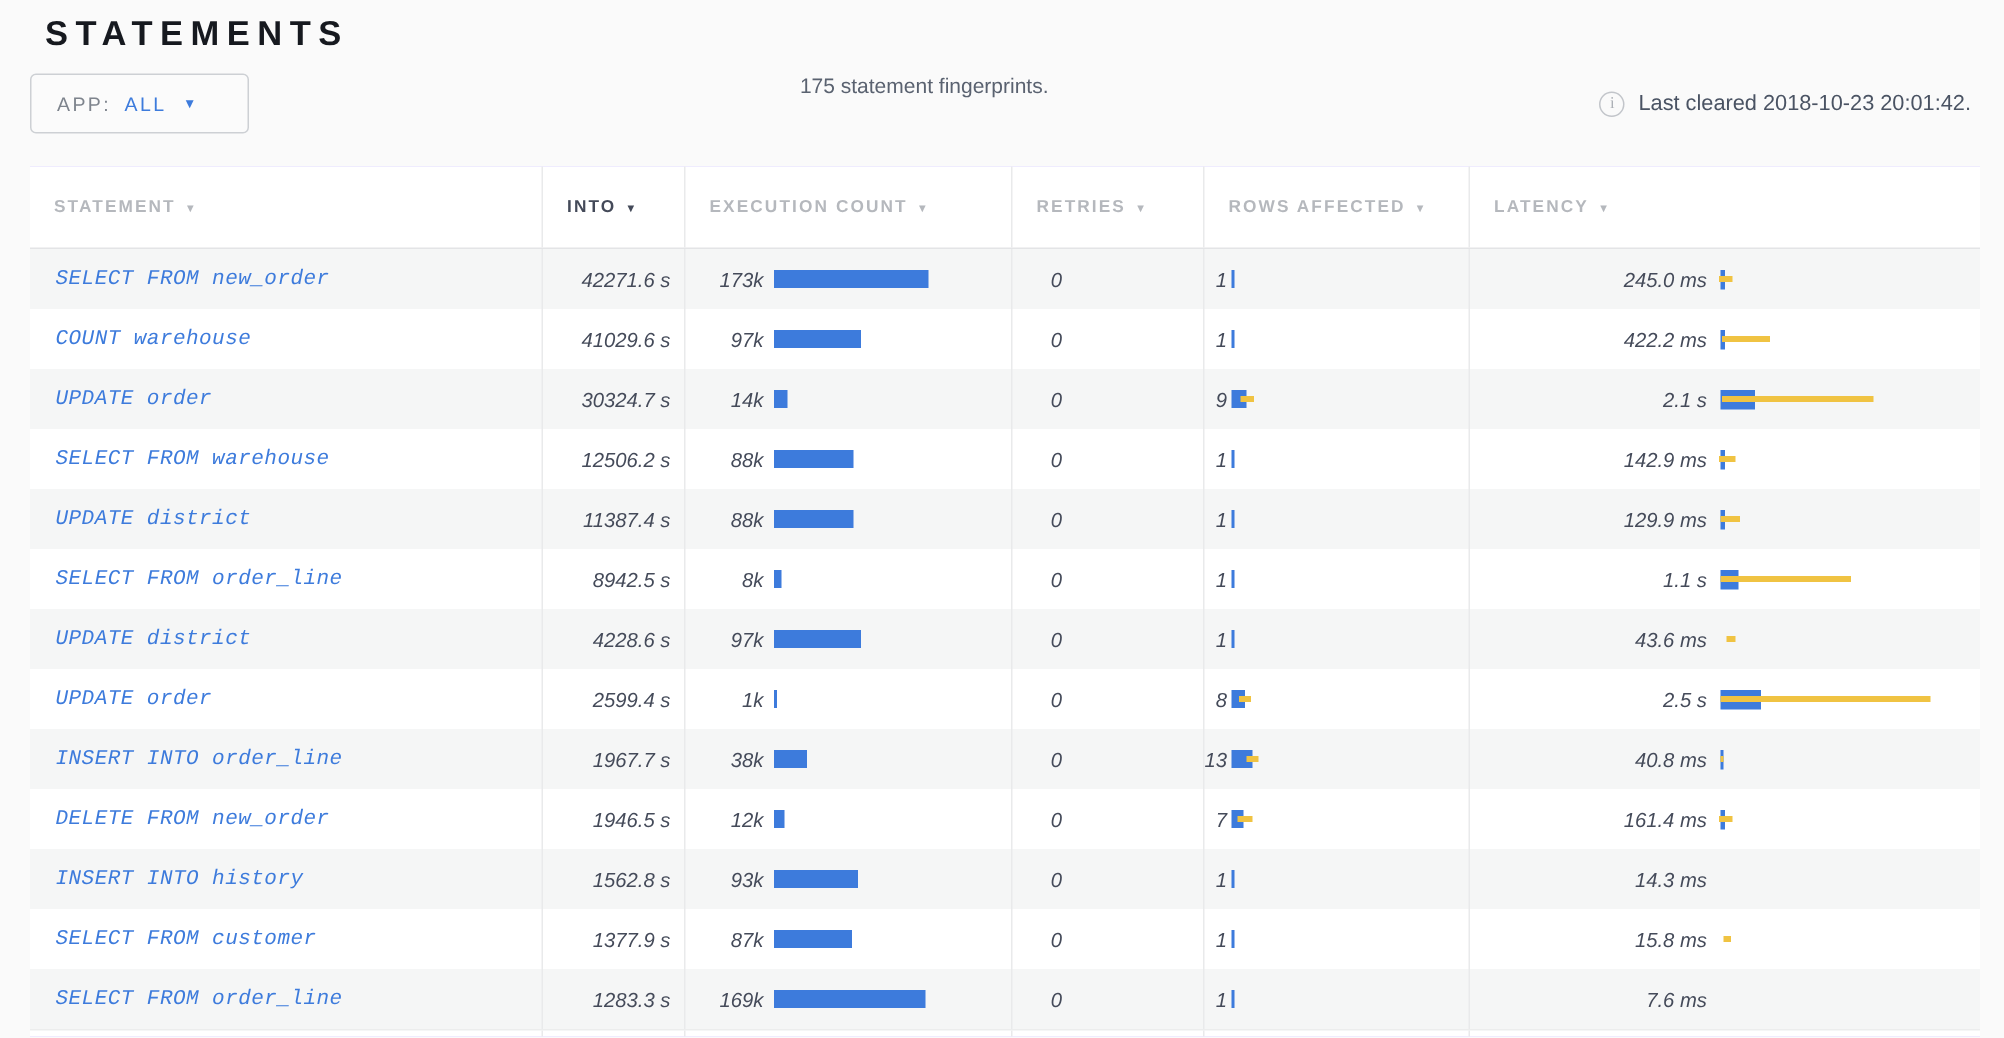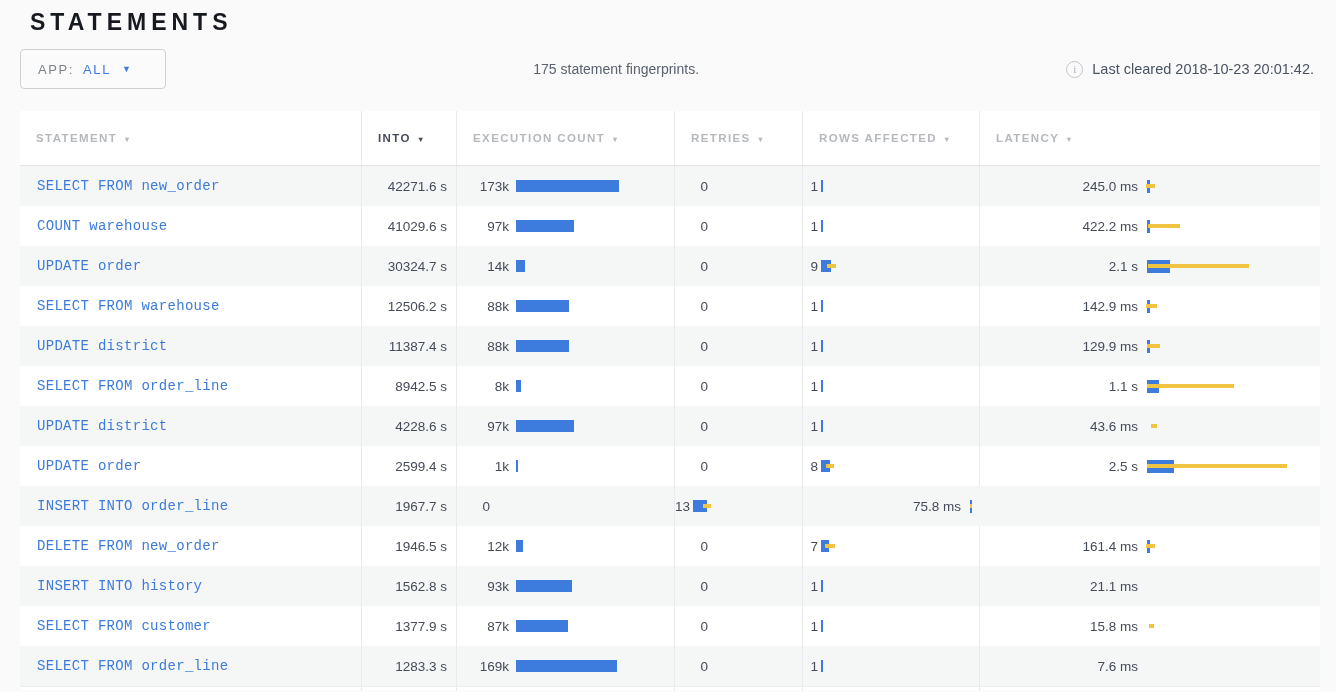--- a/index.html
+++ b/index.html
@@ -16,21 +16,21 @@
     font-family:"Liberation Sans",sans-serif;
     -webkit-font-smoothing:antialiased;
   }
   .page-title{
     margin:8px 0 0 30px;
     font-size:23px;line-height:28px;font-weight:700;
     letter-spacing:5px;color:#16191f;
   }
   .toolbar{
     margin:13px 20px 0 20px;height:40px;
-    display:flex;align-items:center;
+    display:flex;
   }
   .app-select{
     height:40px;min-width:146px;padding:0 17px;
     border:1px solid #cdd0d4;border-radius:4px;background:#fbfbfb;
     display:flex;align-items:center;gap:9px;cursor:pointer;
     font-size:13px;letter-spacing:1.6px;font-weight:700;
   }
   .app-select .app-label{color:#7e848d;font-weight:400;}
   .app-select .app-value{color:var(--blue);font-weight:400;}
   .app-select .caret{color:var(--blue);font-size:9px;margin-left:2px;}
@@ -58,21 +58,21 @@
   .thead{height:55px;border-bottom:1px solid #e3e4e6;background:#fff;}
   .hcell{
     display:flex;align-items:center;padding-left:16px;
     border-right:1px solid #e9eaeb;
     font-size:11.5px;font-weight:700;letter-spacing:1.4px;
     color:var(--header-gray);cursor:pointer;white-space:nowrap;
   }
   .hcell:last-child{border-right:none;}
   .hcell.active{color:#444a59;}
   .sort-arrow{font-size:7.5px;margin-left:6px;transform:translateY(0.5px);}
-  .row{height:40px;background:#fff;}
+  .row{height:40px;background:#fff;font-style:italic;}
   .row:nth-child(odd){background:#f5f6f6;}
   .cell{
     display:flex;align-items:center;
     border-right:1px solid #e9eaeb;
     font-size:13.5px;color:var(--text-dark);overflow:hidden;
   }
   .cell:last-child{border-right:none;justify-content:space-between;}
   .c-statement{padding-left:17px;}
   .stmt{
     font-family:"Liberation Mono","DejaVu Sans Mono",monospace;
@@ -400,31 +400,37 @@
   </div>
 
   <div class="row">
     <div class="cell c-statement">
       <a class="stmt">INSERT INTO order_line</a>
     </div>
     <div class="cell c-time">
       <span class="num">1967.7 s</span>
     </div>
     <div class="cell">
+      <span class="num num-exec">38k</span>
+      <div class="barwrap exec-wrap">
+            <div class="bar-exec" style="width: 22px;"></div>
+          </div>
+    </div>
+    <div class="cell">
       <span class="num num-retries">0</span>
     </div>
     <div class="cell">
       <span class="num num-rows">13</span>
       <div class="barwrap rows-wrap">
         <div class="bb" style="width: 14px;"></div>
         <div class="yy" style="left: 10px; width: 8px;"></div>
       </div>
     </div>
     <div class="cell">
-      <span class="num num-lat">75.8 ms</span>
+      <span class="num num-lat">40.8 ms</span>
       <div class="barwrap lat-wrap">
         <div class="bb" style="width: 2px;"></div>
         <div class="yy" style="left: 0px; width: 2px;"></div>
       </div>
     </div>
   </div>
 
   <div class="row">
     <div class="cell c-statement">
       <a class="stmt">DELETE FROM new_order</a>
@@ -474,21 +480,21 @@
       <span class="num num-retries">0</span>
     </div>
     <div class="cell">
       <span class="num num-rows">1</span>
       <div class="barwrap rows-wrap">
         <div class="bb" style="width: 2px;"></div>
 
       </div>
     </div>
     <div class="cell">
-      <span class="num num-lat">21.1 ms</span>
+      <span class="num num-lat">14.3 ms</span>
       <div class="barwrap lat-wrap">
         
         
       </div>
     </div>
   </div>
 
   <div class="row">
     <div class="cell c-statement">
       <a class="stmt">SELECT FROM customer</a>

